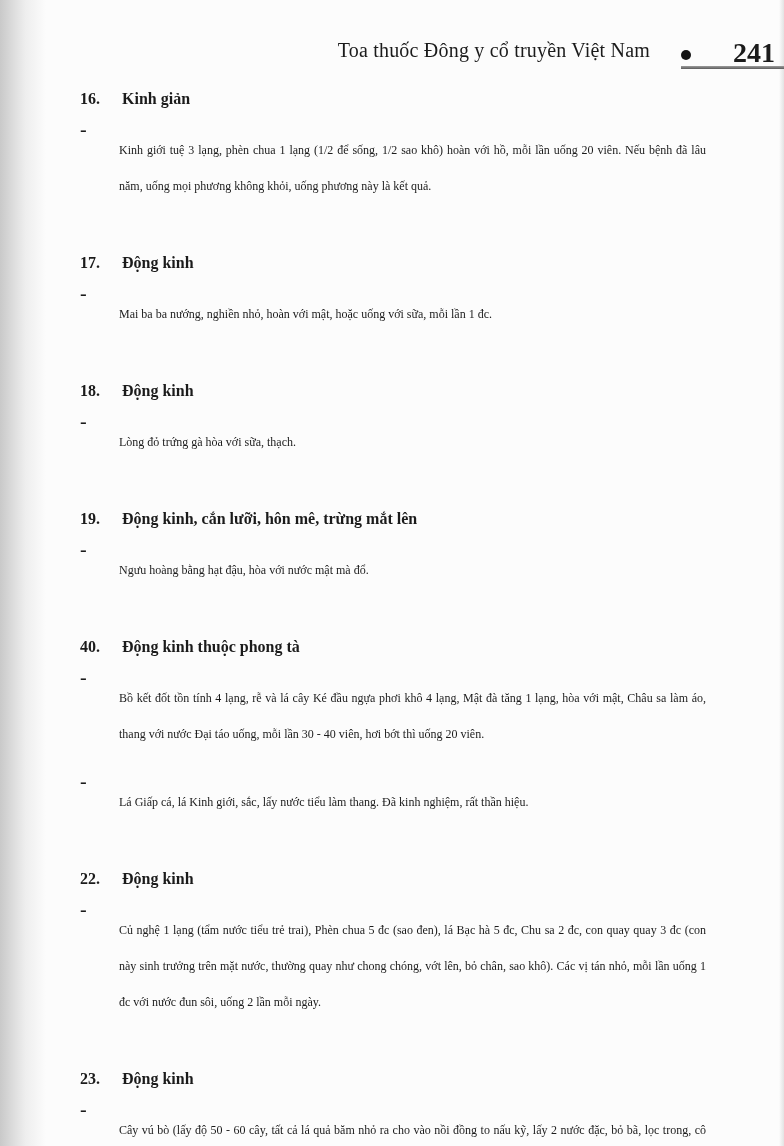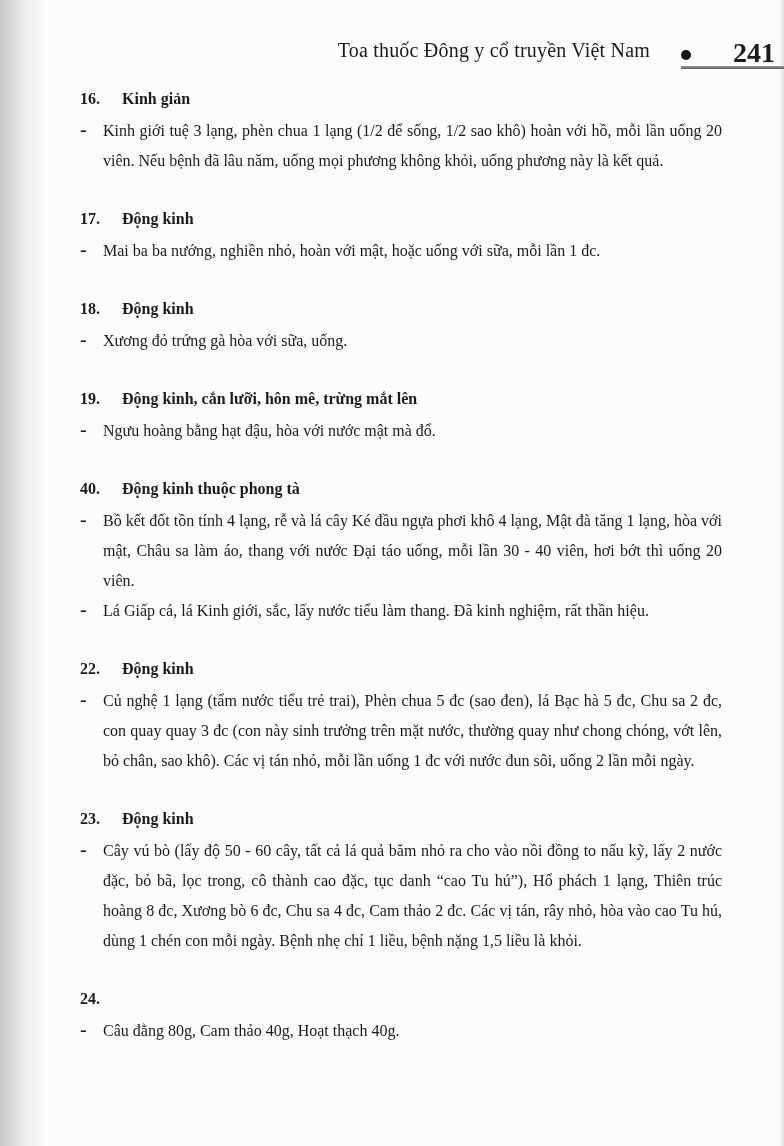--- a/index.html
+++ b/index.html
@@ -46,22 +46,22 @@
   .item-heading {
     display:flex; align-items:center;
     font-size:16px; font-weight:bold; line-height:26px;
     margin:30px 0 4px 0;
   }
   .item-heading.first { margin-top:0; }
   .num { flex:none; width:42px; }
   .para { display:flex; }
   .dash { flex:none; width:23px; font-size:20px; line-height:26px; }
   .ptext {
-    flex:1; margin:0;
-    font-size:16px; line-height:30px;
+    flex:1; margin:16px;
+    font-size:12px; line-height:36px;
     text-align:justify; text-justify:inter-word;
   }
 </style>
 </head>
 <body>
 
 <div class="page">
   <div class="left-shade"></div>
   <div class="right-shade"></div>
 
@@ -94,21 +94,21 @@
       </div>
     </section>
 
     <section>
       <h2 class="item-heading">
         <span class="num">18.</span>
         <span>Động kinh</span>
       </h2>
       <div class="para">
         <span class="dash">-</span>
-        <p class="ptext">Xương đỏ trứng gà hòa với sữa, uống.</p>
+        <p class="ptext">Lòng đỏ trứng gà hòa với sữa, thạch.</p>
       </div>
     </section>
 
     <section>
       <h2 class="item-heading">
         <span class="num">19.</span>
         <span>Động kinh, cắn lưỡi, hôn mê, trừng mắt lên</span>
       </h2>
       <div class="para">
         <span class="dash">-</span>

